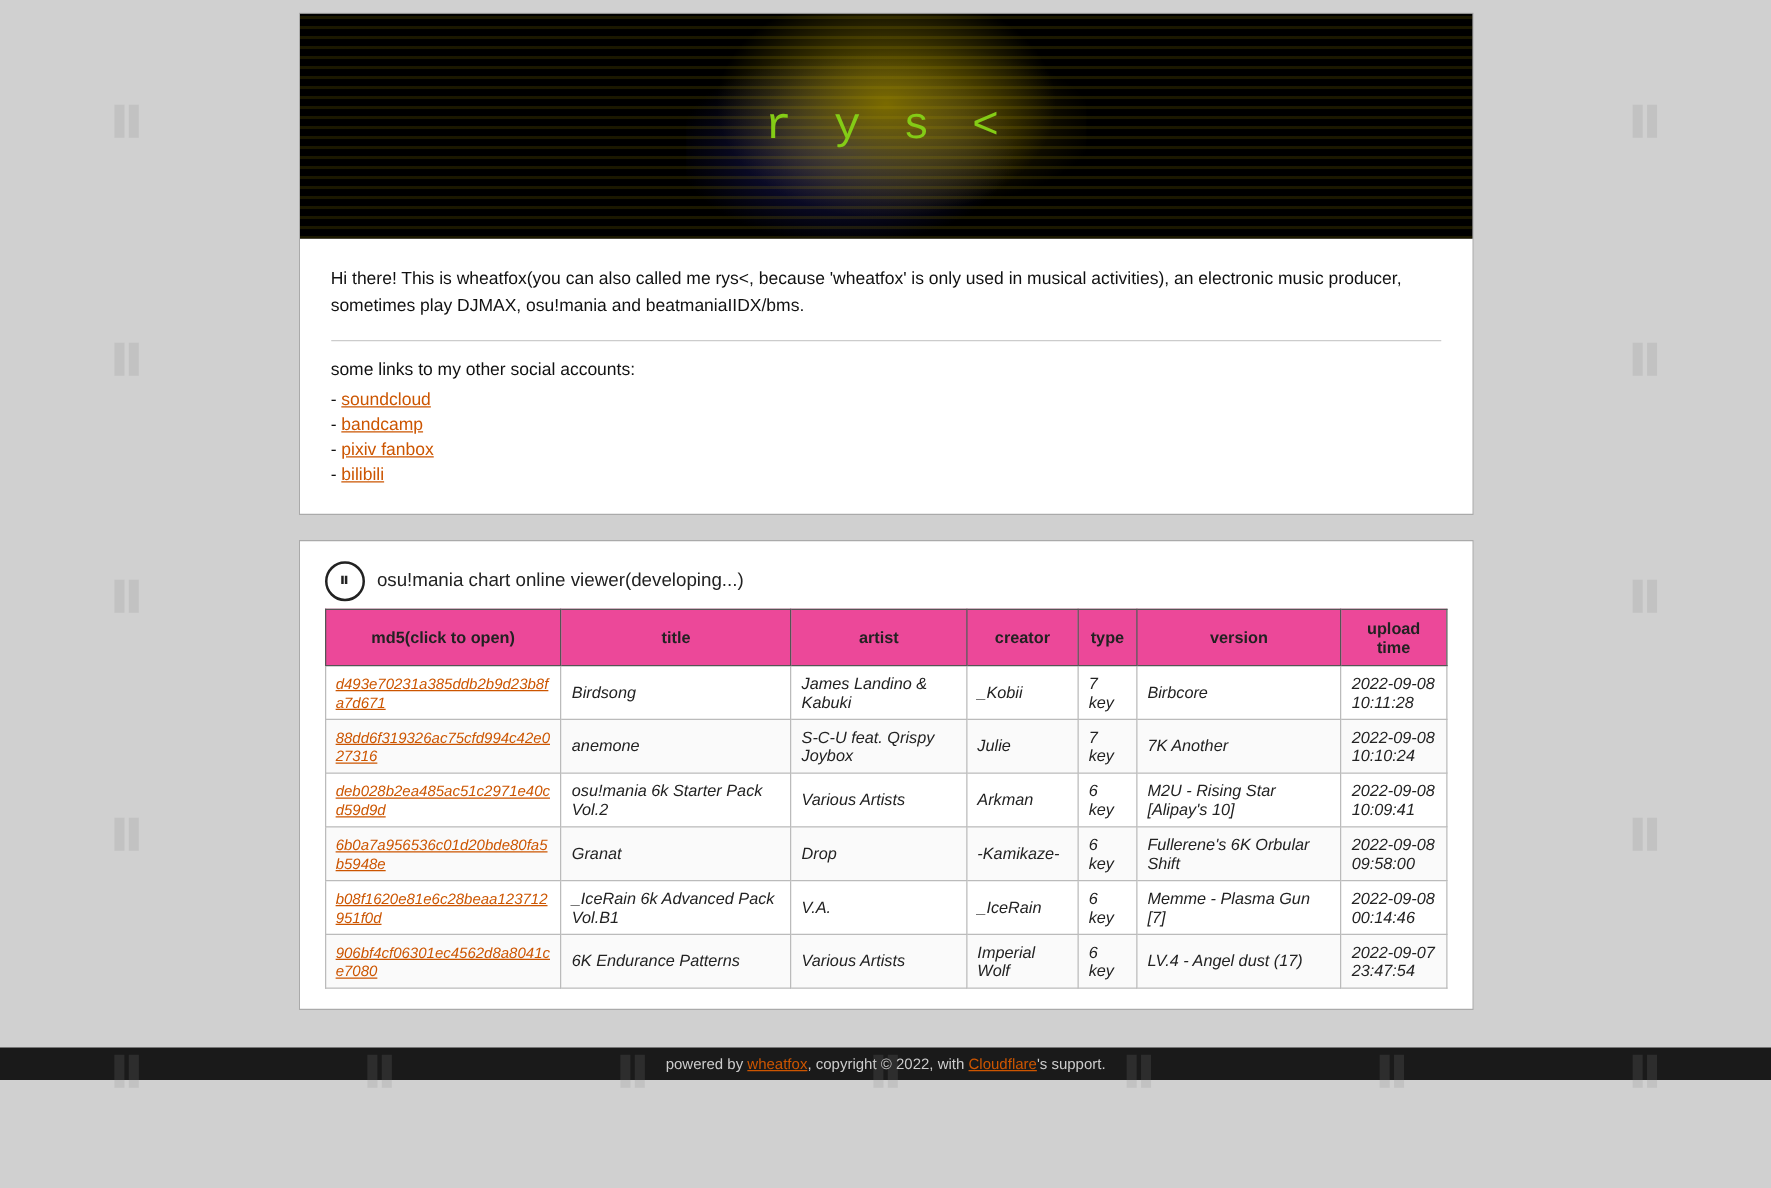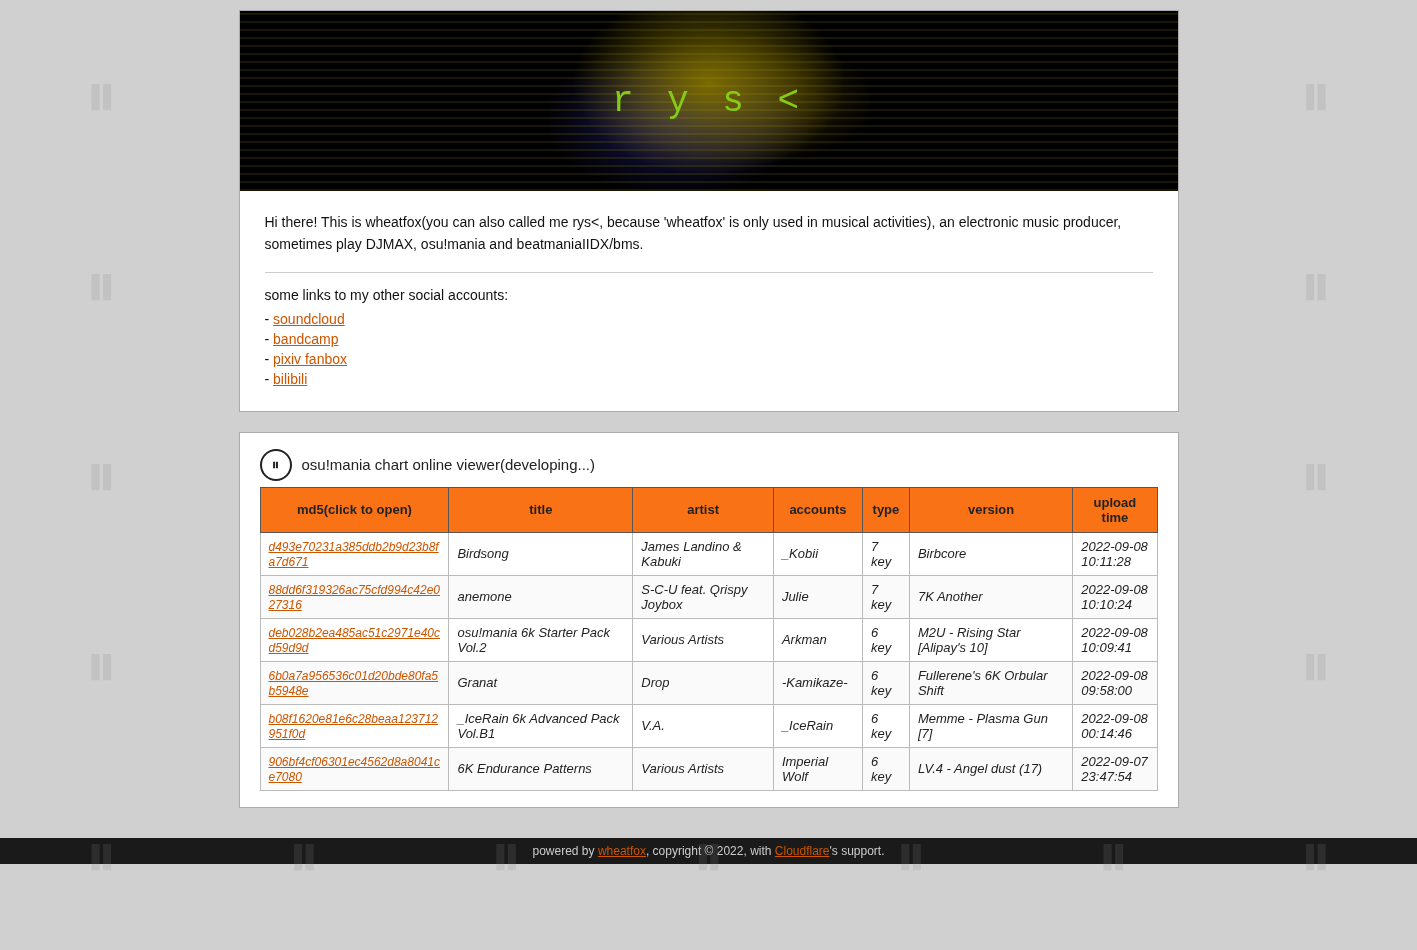--- a/index.html
+++ b/index.html
@@ -190,21 +190,21 @@
 
     
     .chart-table {
       width: 100%;
       border-collapse: collapse;
       font-size: 13px;
     }
 
     .chart-table th {
       border: 1px solid #555;
-      background: #f97316;
+      background: #ec4899;
       padding: 7px 8px;
       text-align: center;
       font-weight: bold;
       font-size: 13px;
     }
 
     .chart-table td {
       border: 1px solid #bbb;
       padding: 6px 8px;
       vertical-align: middle;
@@ -309,21 +309,21 @@
       <span class="viewer-title">osu!mania chart online viewer(developing...)</span>
     </div>
 
 
     <table class="chart-table">
       <thead>
         <tr>
           <th>md5(click to open)</th>
           <th>title</th>
           <th>artist</th>
-          <th>accounts</th>
+          <th>creator</th>
           <th>type</th>
           <th>version</th>
           <th>upload time</th>
         </tr>
       </thead>
       <tbody id="table-body">
       <tr>
             <td><a href="#" class="md5-link">d493e70231a385ddb2b9d23b8fa7d671</a></td>
             <td>Birdsong</td>
             <td>James Landino &amp; Kabuki</td>

